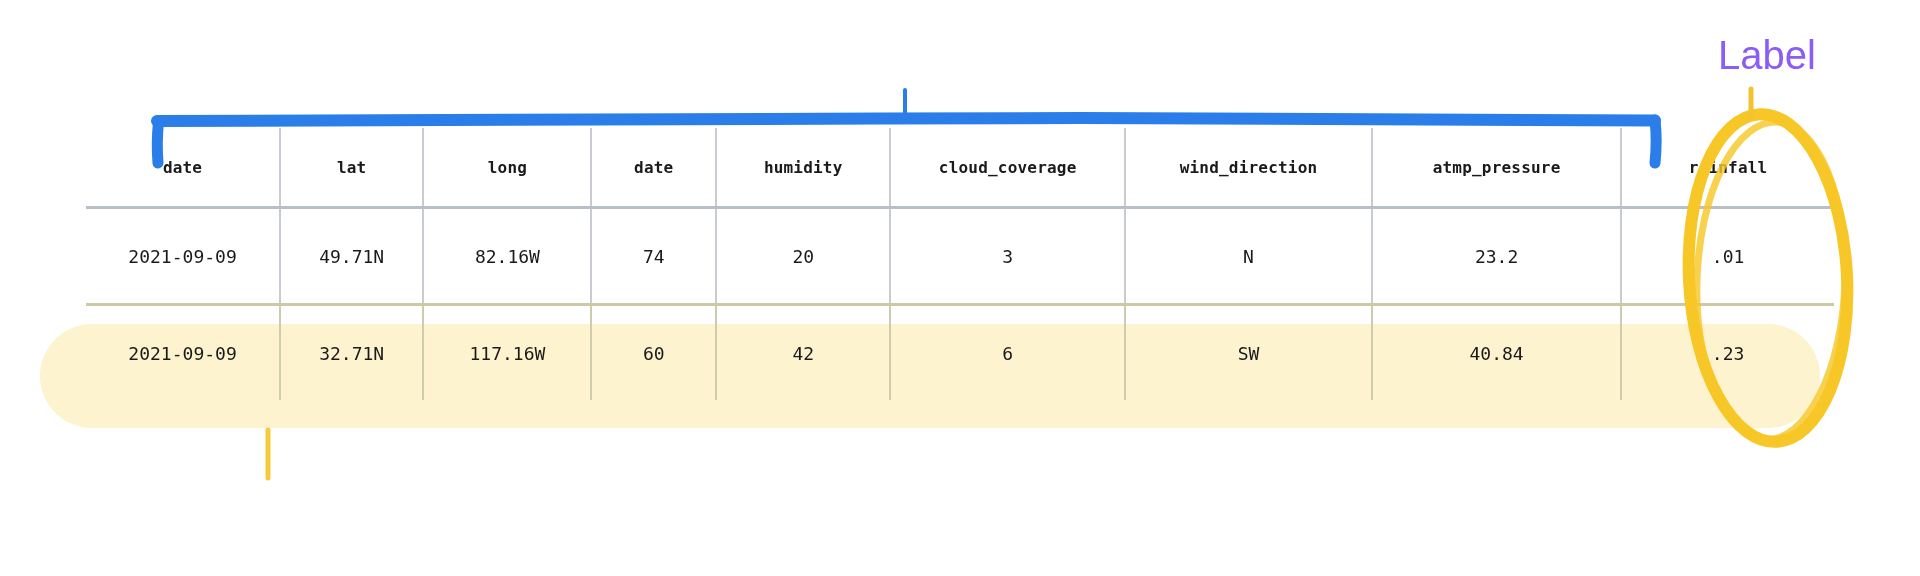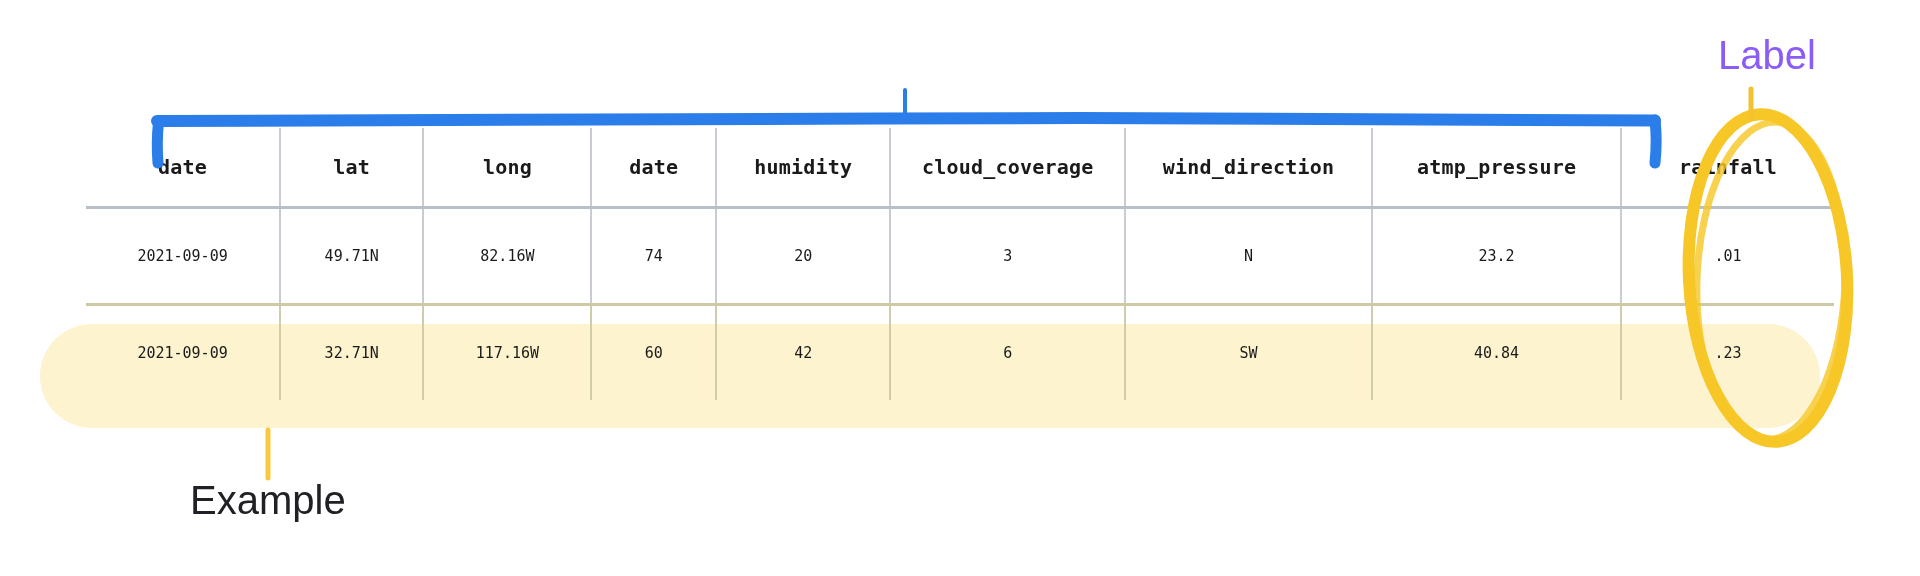--- a/index.html
+++ b/index.html
@@ -56,28 +56,28 @@
     vertical-align: middle;
     color: #1a1a1a;
     border-left: 2px solid #c8ccd2;
     padding: 0;
   }
   table.grid th:first-child,
   table.grid td:first-child {
     border-left: none;
   }
   table.grid th {
-    font-size: 20px;
+    font-size: 16px;
     font-weight: bold;
     height: 78px;
     letter-spacing: 0.2px;
     border-bottom: 3px solid #b9bfc7;
   }
   table.grid td {
-    font-size: 15px;
+    font-size: 18px;
     font-weight: normal;
     height: 94px;
   }
   tr.row-example td {
     border-top: 3px solid #cdc9a4;
   }
   tr.row-example td {
     border-left-color: #ceccaa;
   }
   tr.row-example td:first-child {
@@ -195,16 +195,15 @@
       <ellipse cx="1771" cy="281" rx="74" ry="159" stroke="#f6c727" stroke-width="7" fill="none" opacity="0.82" transform="rotate(2 1771 281)"></ellipse>
     </g>
 
     <line x1="1751" y1="89" x2="1751" y2="117" stroke="#f2c230" stroke-width="5" stroke-linecap="round"></line>
 
     <line x1="268" y1="430" x2="268" y2="478" stroke="#f6c93f" stroke-width="5" stroke-linecap="round"></line>
   </svg>
 
   <div class="anno">
     <div class="anno-text anno-label">Label</div>
-    <div class="anno-text anno-example">Example</div>
   </div>
 
 </div>
 
 </body></html>

